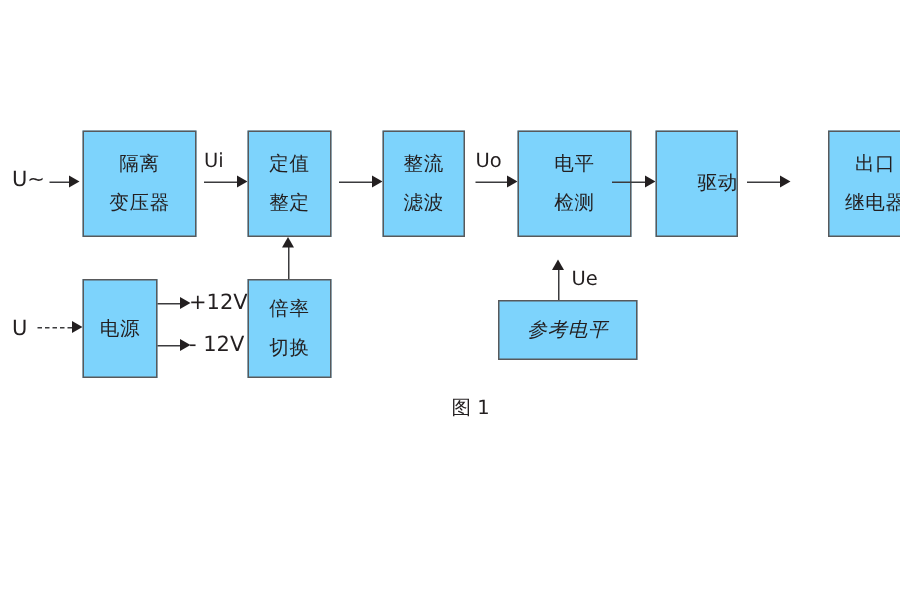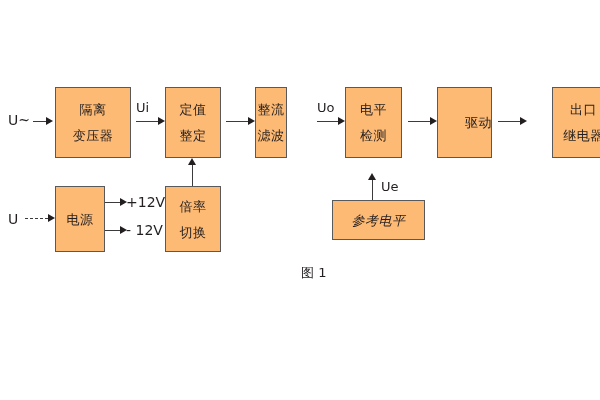--- a/index.html
+++ b/index.html
@@ -12,21 +12,21 @@
     width: 600px;
     height: 400px;
     background: #ffffff;
     font-family: "DejaVu Sans", "Liberation Sans", sans-serif;
     overflow: hidden;
   }
   .block {
     position: absolute;
     box-sizing: border-box;
     border: 1px solid #58595b;
-    background: #fdba74;
+    background: #7dd3fc;
     display: flex;
     flex-direction: column;
     align-items: center;
     justify-content: center;
     color: #231f20;
     font-size: 13px;
     line-height: 1.0;
   }
   .block .ln {
     display: block;
@@ -131,32 +131,32 @@
   <div class="block" style="left:165px; top:87px; width:56px; height:71px;">
     <span class="ln">定值</span>
     <span class="ln">整定</span>
   </div>
 
   <div class="harrow" style="left:226px; top:117px; width:29px;">
     <div class="shaft" style="width:22px;"></div>
     <div class="head" style="left:22px;"></div>
   </div>
 
-  <div class="block" style="left:255px; top:87px; width:32px; height:71px;justify-content:center;">
+  <div class="block" style="left:255px; top:87px; width:55px; height:71px;justify-content:center;">
     <span class="ln">整流</span>
     <span class="ln">滤波</span>
   </div>
 
   <div class="lbl" style="left:317px; top:101px;">Uo</div>
   <div class="harrow" style="left:317px; top:117px; width:28px;">
     <div class="shaft" style="width:21px;"></div>
     <div class="head" style="left:21px;"></div>
   </div>
 
-  <div class="block" style="left:345px; top:87px; width:57px; height:71px;">
+  <div class="block" style="left:345px; top:87px; width:76px; height:71px;">
     <span class="ln">电平</span>
     <span class="ln">检测</span>
   </div>
 
   <div class="harrow" style="left:408px; top:117px; width:29px;">
     <div class="shaft" style="width:22px;"></div>
     <div class="head" style="left:22px;"></div>
   </div>
 
   <div class="block single" style="left:437px; top:87px; width:55px; height:71px;padding-left:28px;">

